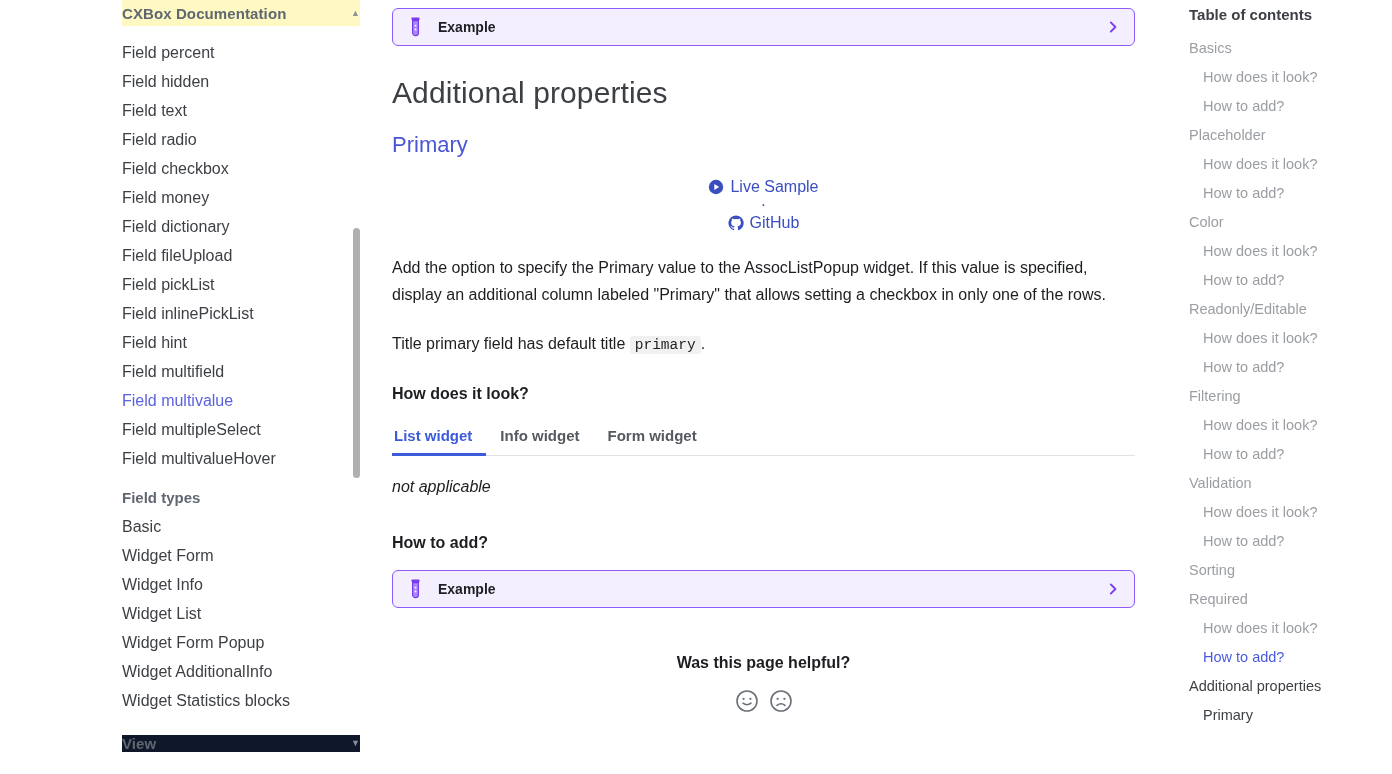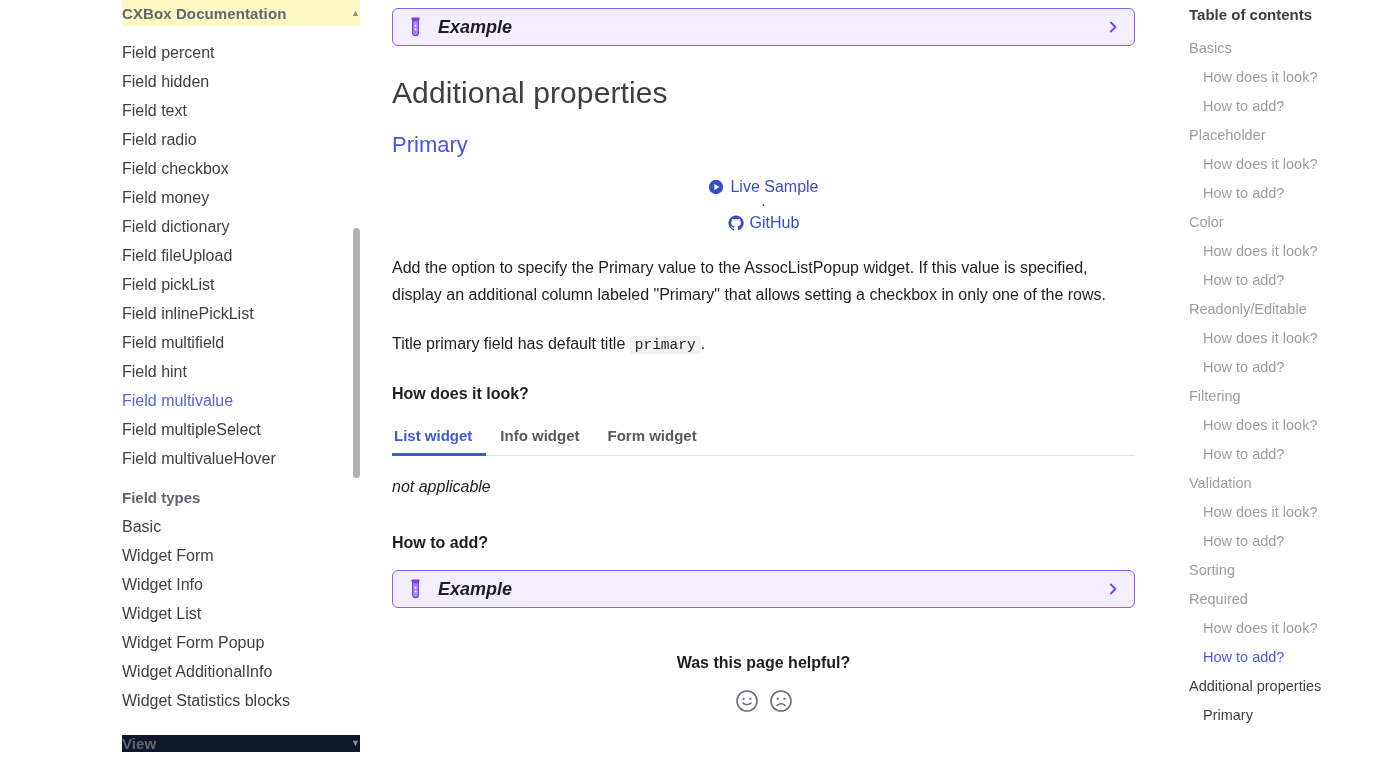--- a/index.html
+++ b/index.html
@@ -113,25 +113,24 @@
     background: #f3efff;
     border: 1px solid #8b5cf6;
     border-radius: 6px;
     padding: 0 14px 0 16px;
     cursor: pointer;
     margin-bottom: 30px;
   }
   .ex-icon { flex: 0 0 auto; display: flex; align-items: center; }
   .ex-label {
     margin-left: 16px;
-    font-size: 18px;
+    font-size: 14px;
     font-weight: bold;
     color: #1c1e21;
     flex: 1 1 auto;
-    font-style: italic;
   }
   .ex-chev { flex: 0 0 auto; display: flex; align-items: center; }
 
   h1.page-h1 {
     font-size: 30px;
     font-weight: 400;
     color: #3c3f44;
     margin: 24px 0 22px 0;
     letter-spacing: 0.1px;
   }
@@ -264,22 +263,22 @@
       <div class="sb-item">Field percent</div>
       <div class="sb-item">Field hidden</div>
       <div class="sb-item">Field text</div>
       <div class="sb-item">Field radio</div>
       <div class="sb-item">Field checkbox</div>
       <div class="sb-item">Field money</div>
       <div class="sb-item">Field dictionary</div>
       <div class="sb-item">Field fileUpload</div>
       <div class="sb-item">Field pickList</div>
       <div class="sb-item">Field inlinePickList</div>
+      <div class="sb-item">Field hint</div>
       <div class="sb-item">Field multifield</div>
-      <div class="sb-item">Field hint</div>
       <div class="sb-item active">Field multivalue</div>
       <div class="sb-item">Field multipleSelect</div>
       <div class="sb-item">Field multivalueHover</div>
 
       <div class="sb-group">Field types</div>
 
       <div class="sb-item">Basic</div>
       <div class="sb-item">Widget Form</div>
       <div class="sb-item">Widget Info</div>
       <div class="sb-item">Widget List</div>

